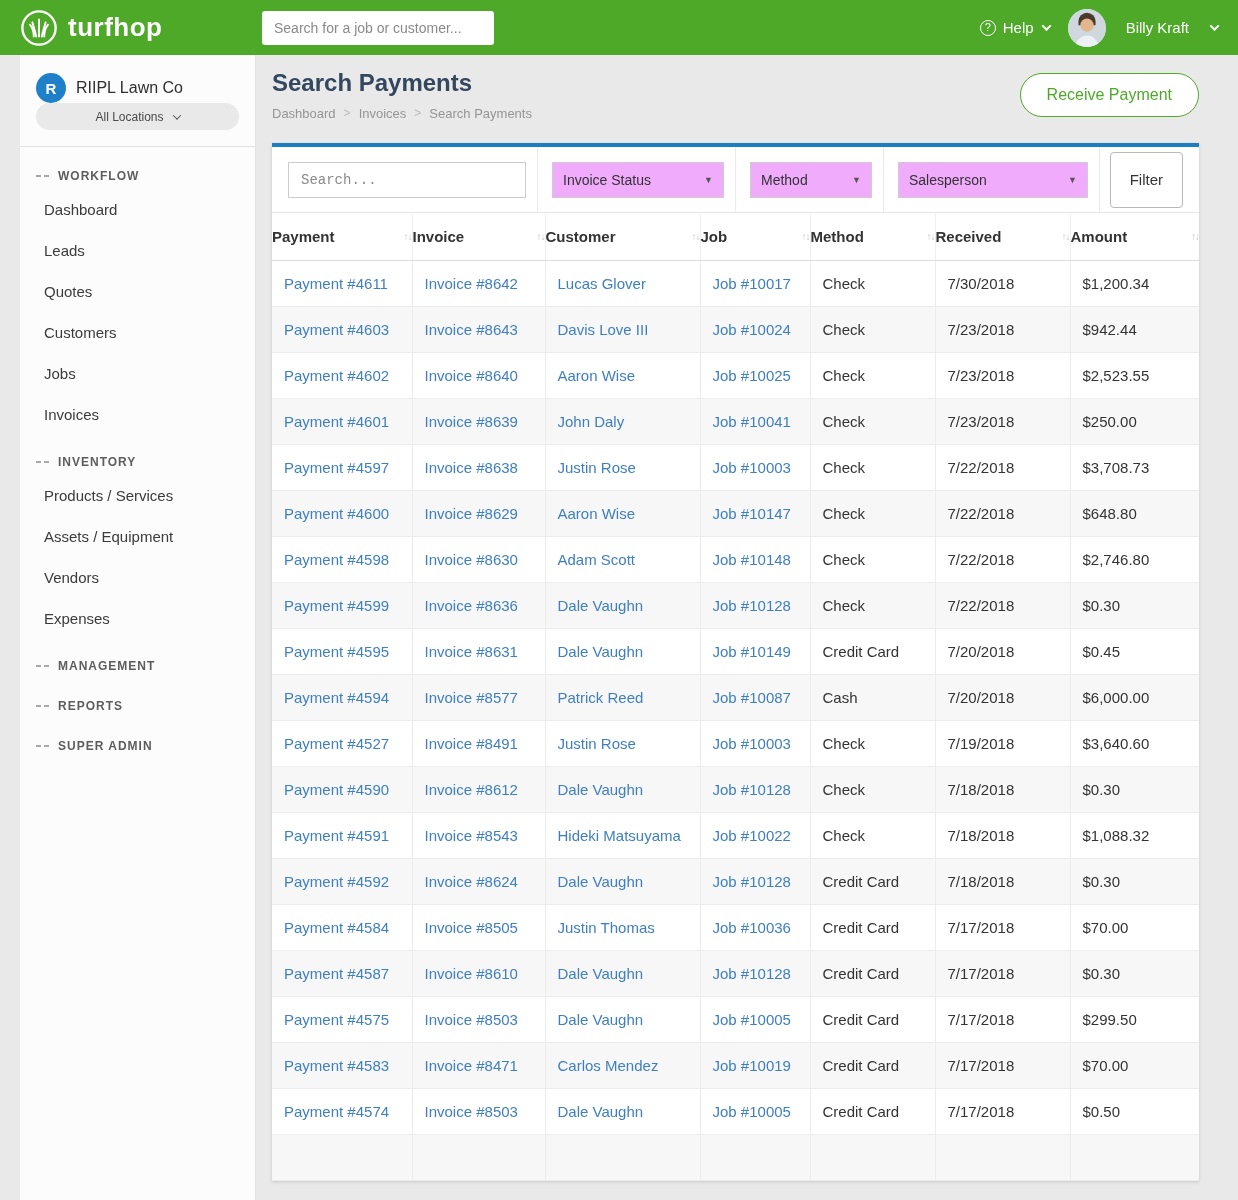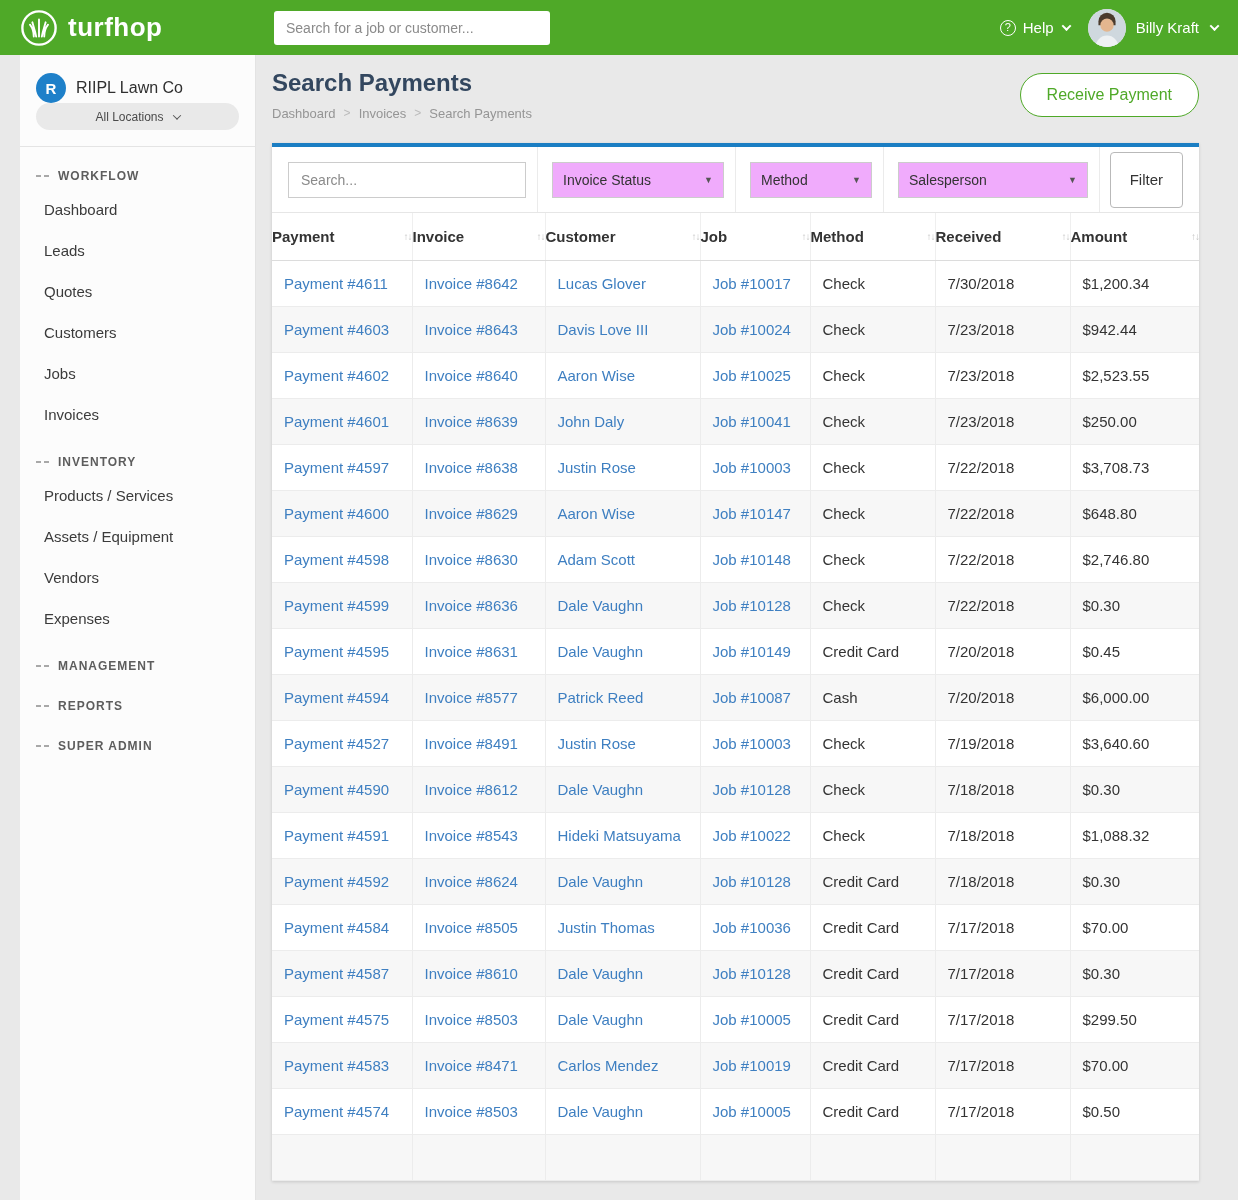--- a/index.html
+++ b/index.html
@@ -4,30 +4,30 @@
 <style>
   * { box-sizing: border-box; }
   html, body { margin:0; padding:0; width:1238px; height:1200px; overflow:hidden;
     font-family:"Liberation Sans", sans-serif; background:#e9e9e9; }
 
   
   .topbar { height:55px; background:#4FA928; display:flex; align-items:center; padding:0 20px; position:relative; z-index:5; }
   .brand { display:flex; align-items:center; gap:10px; width:222px; }
   .brand-logo { width:38px; height:38px; }
   .brand-text { color:#fff; font-size:26px; font-weight:600; letter-spacing:.5px; }
-  .topbar-search { width:276px; height:34px; border:none; border-radius:3px; padding:0 12px;
-    font-size:14px; color:#737373; margin-left:32px; outline:none; font-family:inherit; }
+  .topbar-search { width:232px; height:34px; border:none; border-radius:3px; padding:0 12px;
+    font-size:14px; color:#737373; margin-left:20px; outline:none; font-family:inherit; }
   .topbar-search::placeholder { color:#8a8a8a; }
   .topbar-right { margin-left:auto; display:flex; align-items:center; gap:18px; color:#fff; }
   .help-group { display:flex; align-items:center; gap:7px; font-size:15px; cursor:pointer; }
   .q-icon { width:16px; height:16px; border:1px solid #fff; border-radius:50%; font-size:11px;
     display:flex; align-items:center; justify-content:center; line-height:1; }
   .chev { width:7px; height:7px; border-right:2px solid #fff; border-bottom:2px solid #fff;
     transform:rotate(45deg) translate(-1px,-1px); display:inline-block; margin-left:2px; }
-  .user-group { display:flex; align-items:center; gap:10px; cursor:pointer; }
+  .user-group { display:flex; align-items:center; gap:20px; cursor:pointer; }
   .avatar { width:38px; height:38px; border-radius:50%; overflow:hidden; background:#dfe6ea; flex:0 0 auto; }
   .user-name { font-size:15px; }
 
   
   .sidebar { position:absolute; top:55px; left:0; bottom:0; width:256px; }
   .sidebar-panel { margin-left:20px; height:100%; background:#fcfcfc; border-right:1px solid #e3e3e3; }
   .brand-section { padding:18px 16px 16px; border-bottom:1px solid #e4e4e4; }
   .company-row { display:flex; align-items:center; gap:10px; }
   .company-badge { width:30px; height:30px; border-radius:50%; background:#1E80C9; color:#fff;
     font-size:15px; font-weight:bold; display:flex; align-items:center; justify-content:center; }
@@ -50,21 +50,21 @@
   .bc-item { cursor:pointer; }
   .bc-sep { color:#bbb; font-size:12px; }
   .receive-btn { border:1px solid #4FA928; color:#4FA928; background:#fff; border-radius:22px;
     padding:12px 26px; font-size:16px; cursor:pointer; font-family:inherit; }
 
   .card { margin-top:22px; background:#fff; border-top:4px solid #1B7EC3; box-shadow:0 1px 3px rgba(0,0,0,.15); }
 
   
   .filters { display:flex; align-items:center; padding:0 16px; height:66px; border-bottom:1px solid #e6e6e6; }
   .search-input { width:238px; height:36px; border:1px solid #ccc; padding:0 12px; font-size:14px;
-    color:#333; outline:none; font-family:Liberation Sans, sans-serif; }
+    color:#333; outline:none; font-family:Liberation Mono, monospace; }
   .search-input::placeholder { color:#8a8a8a; }
   .vsep { width:1px; align-self:stretch; background:#ebebeb; margin-left:11px; }
   .select { height:36px; border:1px solid #ccc; background:#f0abfc; display:flex; align-items:center;
     justify-content:space-between; padding:0 10px; font-size:14px; color:#333; cursor:pointer; margin-left:14px; }
   .select .caret { font-size:9px; color:#555; margin-left:8px; }
   .sel-status { width:172px; } .sel-method { width:122px; } .sel-sales { width:190px; }
   .filter-btn { margin-left:auto; height:56px; padding:0 19px; border:1px solid #b9b9b9; background:#fff;
     border-radius:4px; font-size:15px; color:#333; cursor:pointer; font-family:inherit; }
 
   

